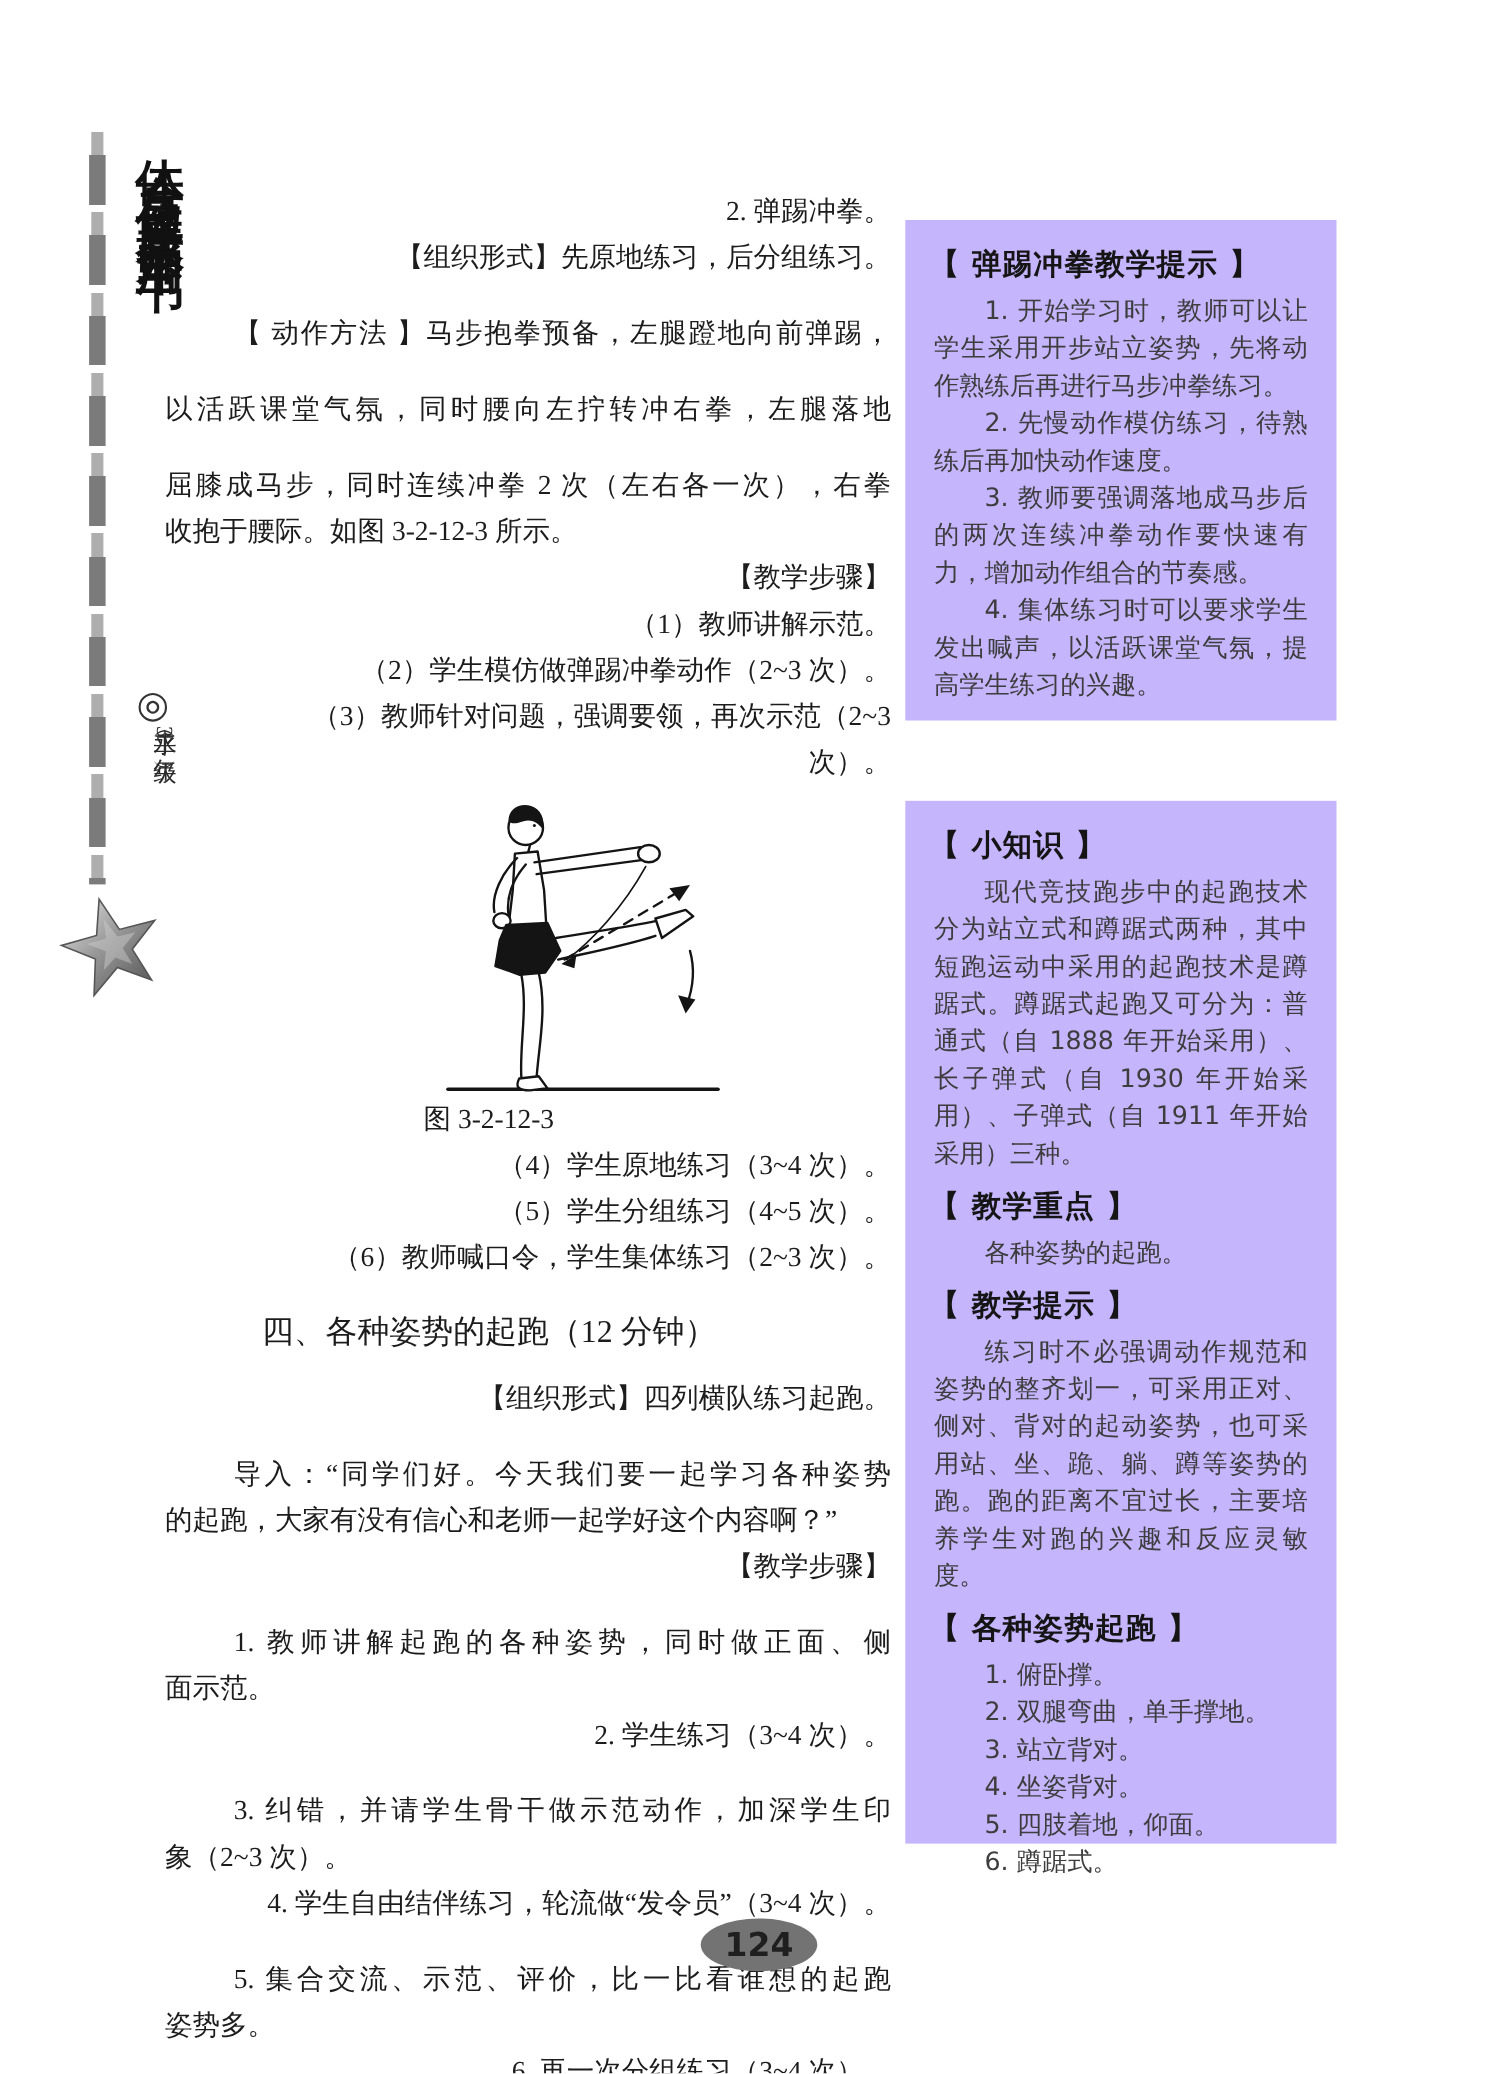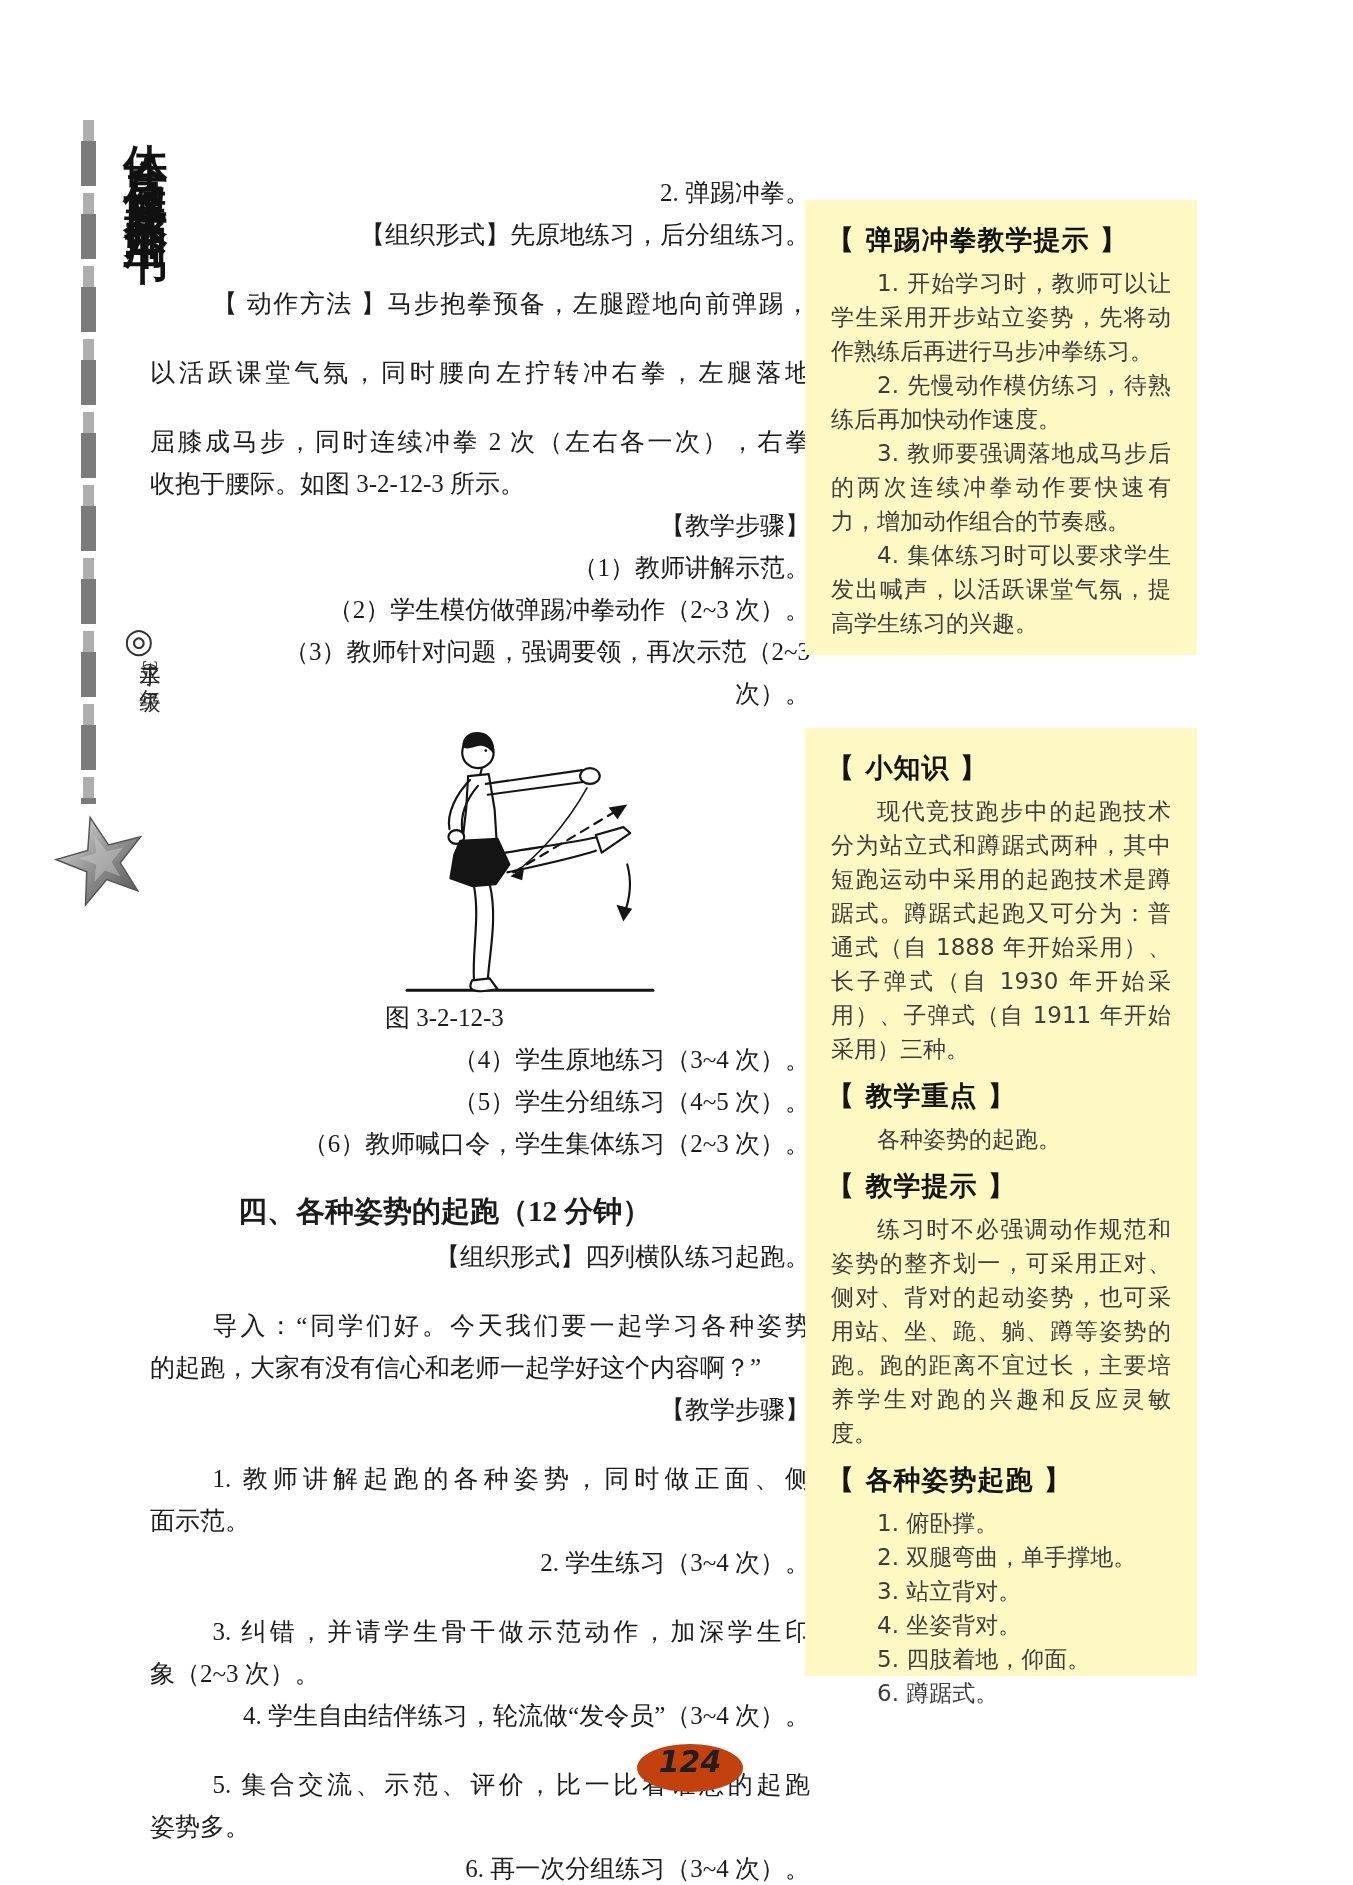--- a/index.html
+++ b/index.html
@@ -19,35 +19,35 @@
   .star { position:absolute; left:52px; top:812px; }
 
   
   .main { position:absolute; left:150px; top:172px; width:660px; }
   .ln { margin:0; font-size:25px; line-height:42px; min-height:42px; }
   .in { text-indent:2.5em;text-align:right; }
   .j  { text-align:justify; text-align-last:justify;margin-top:27px; }
   .fig { margin:8px 0 0 235px; width:300px; }
   .fig svg { display:block; }
   .figcap { text-align:left; font-size:25px; margin:0 0 6px 0; line-height:30px; }
-  .heading { font-size:29px; font-weight:700; margin:26px 0 5px 88px; line-height:40px; }
+  .heading { font-size:29px; font-weight:400; margin:26px 0 20px 88px; line-height:40px; }
 
   
-  .box { position:absolute; left:805px; width:392px; background:#fef9c3; box-sizing:border-box;
+  .box { position:absolute; left:823px; width:392px; background:#c4b5fd; box-sizing:border-box;
          padding:16px 26px; font-family:"DejaVu Sans", sans-serif; color:#3d3d3d; }
   .box1 { top:200px; height:455px; }
   .box2 { top:728px; height:948px; }
   .box h3 { font-size:27px; font-weight:700; color:#151515; margin:6px 0 8px -4px;
             font-family:"DejaVu Sans", sans-serif; letter-spacing:1px; }
   .box p { font-size:23px; line-height:34px; margin:0; text-indent:2em; text-align:justify; }
   .sec { margin-bottom:12px; }
 
   
   .pagenum { position:absolute; left:637px; top:1744px; width:106px; height:48px;
-    background:#c2410c; border-radius:50%; display:flex; align-items:flex-start; justify-content:center;font-style:italic; }
+    background:#737373; border-radius:50%; display:flex; align-items:center; justify-content:center; }
   .pagenum span { font-family:"DejaVu Sans", sans-serif; font-weight:700; font-size:30px; color:#1f1f1f; }
 </style>
 </head>
 <body>
 
 <div class="page">
 
   <div class="bars-light"></div>
   <div class="bars-dark"></div>
   <div class="rail-title">体育与健康教师用书</div>

